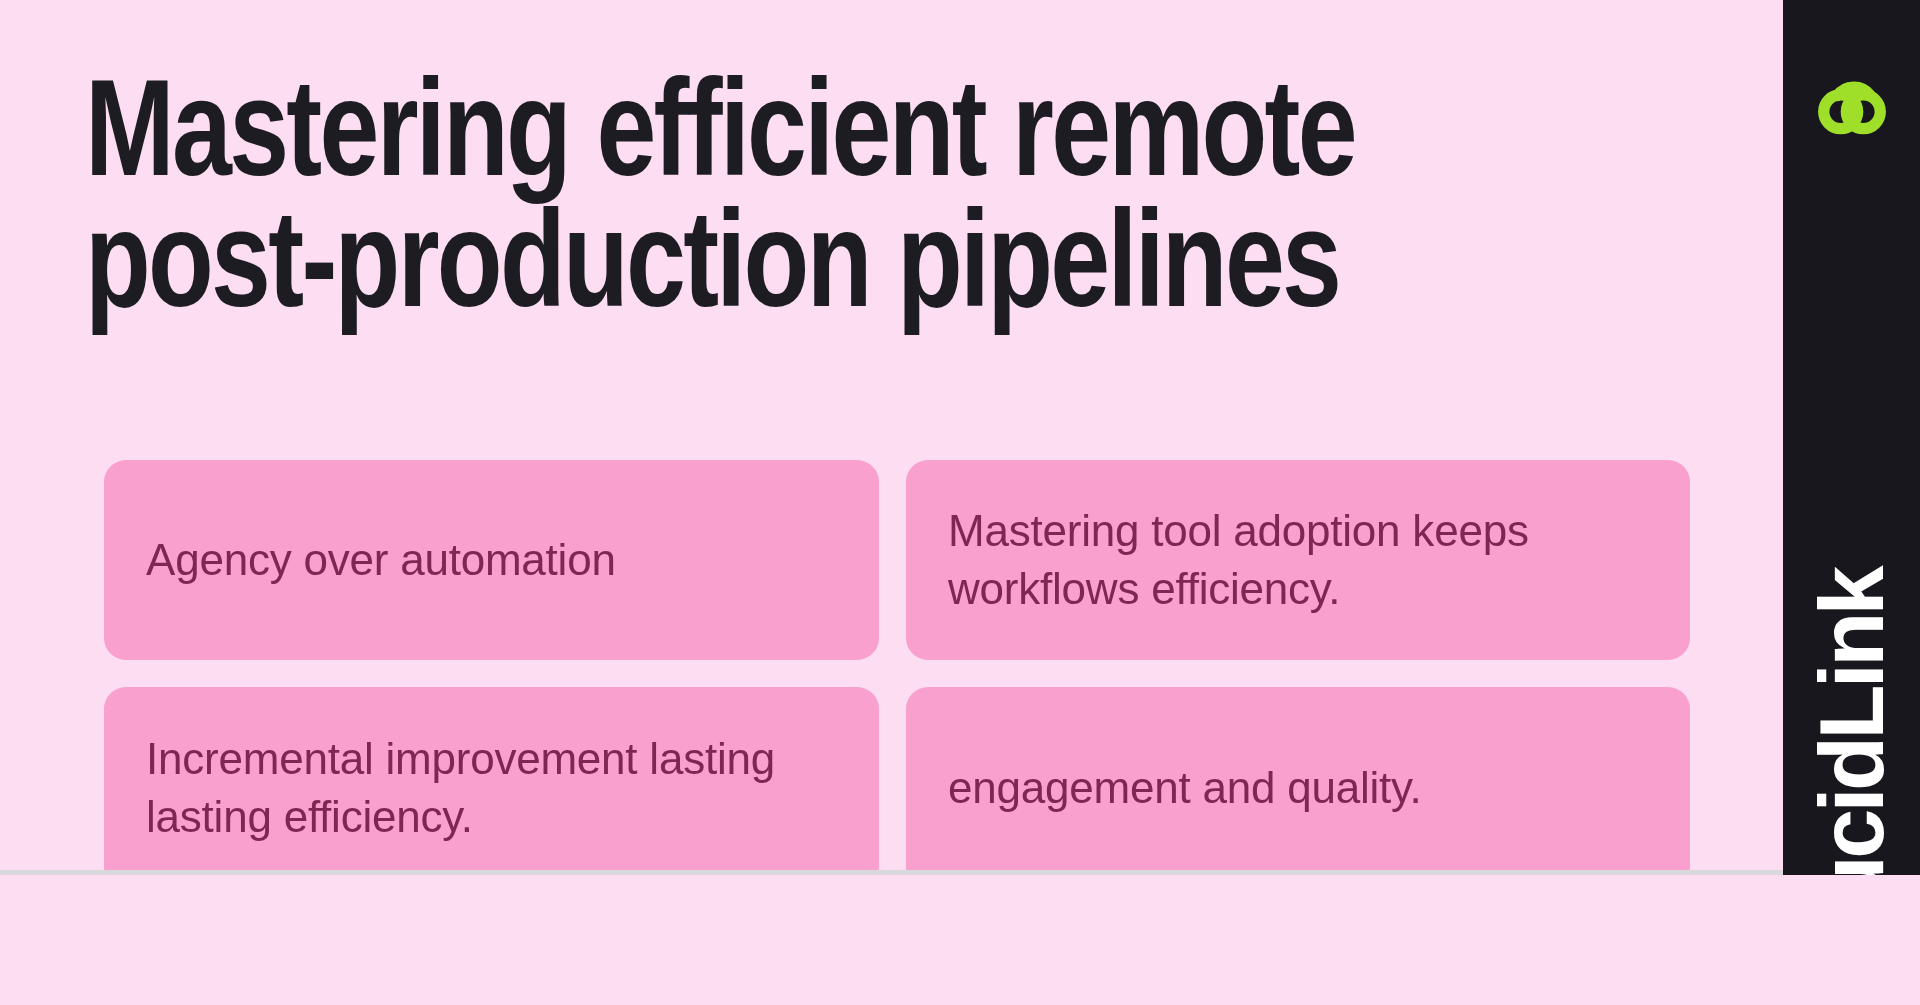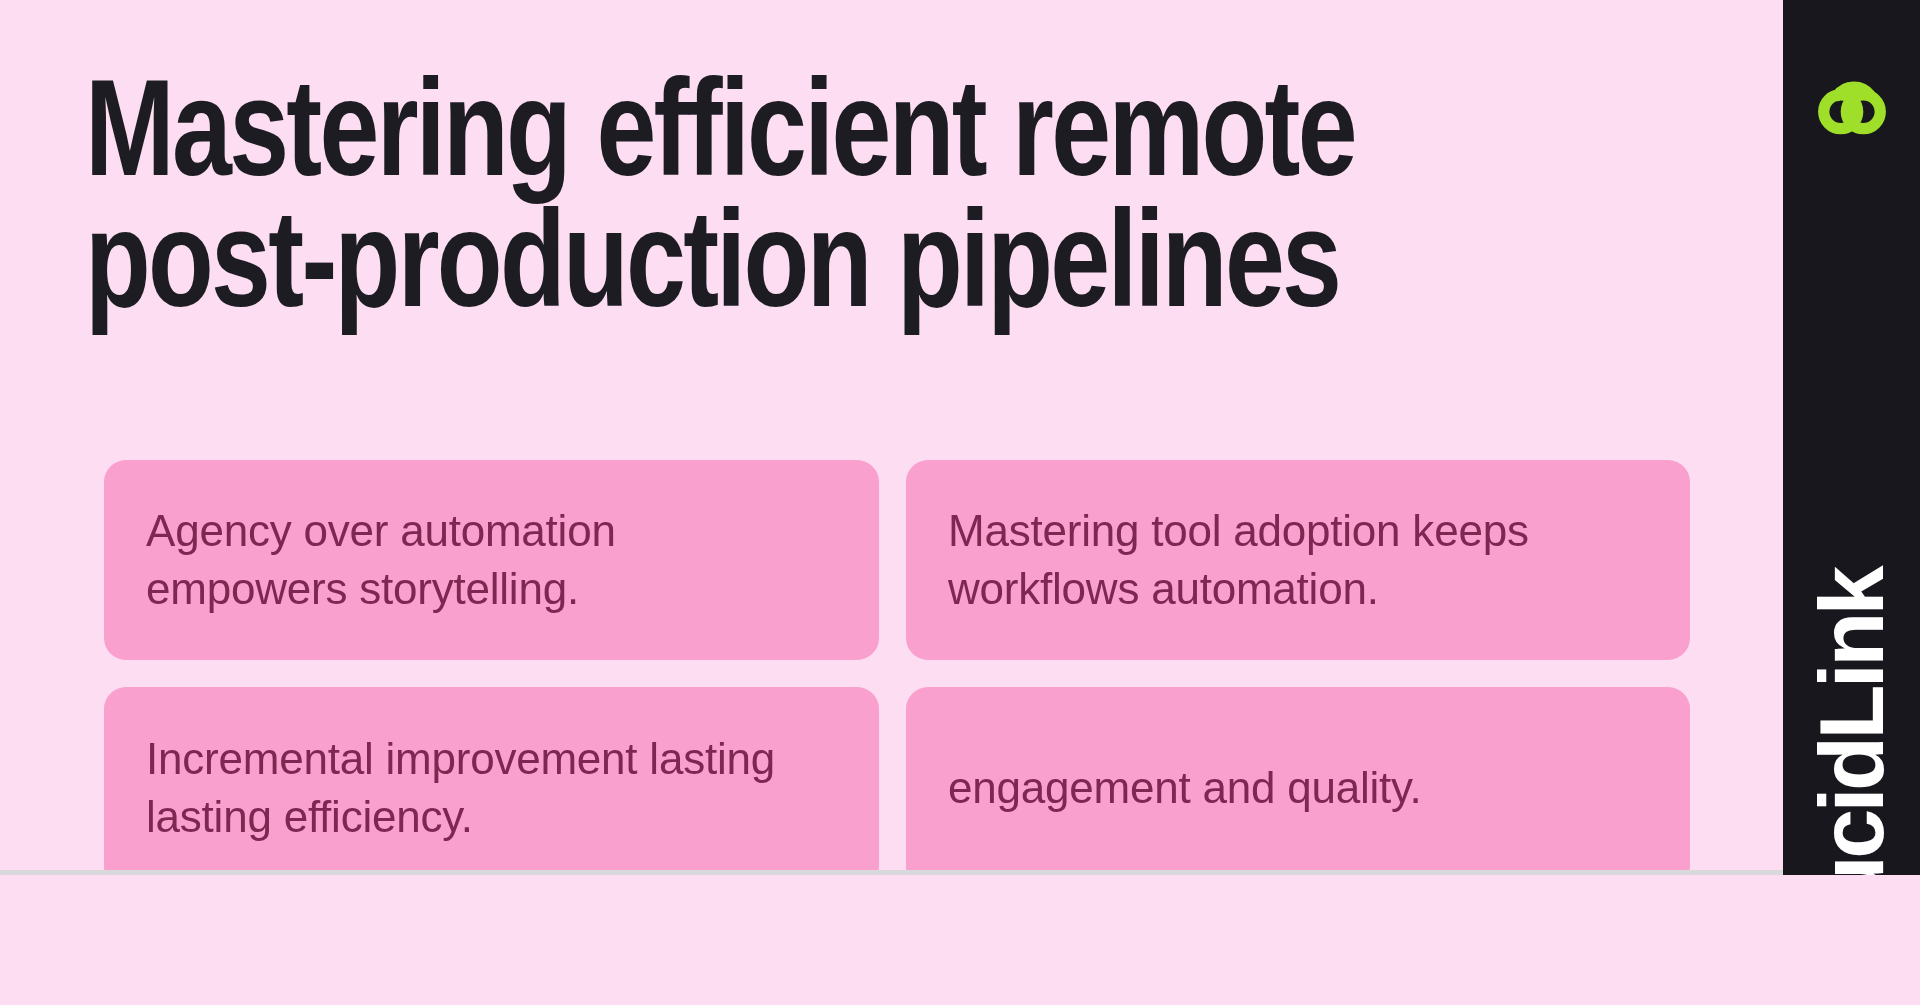--- a/index.html
+++ b/index.html
@@ -109,25 +109,24 @@
 <div class="canvas">
 
   <h1 class="title">
     <div class="line">Mastering efficient remote</div>
     <div class="line">post-production pipelines</div>
   </h1>
 
   <div class="cards">
     <div class="card">
       <div class="card-line">Agency over automation</div>
-      <div class="card-line">empowers storytelling.</div>
     </div>
     <div class="card">
       <div class="card-line">Mastering tool adoption keeps</div>
-      <div class="card-line">workflows automation.</div>
+      <div class="card-line">workflows efficiency.</div>
     </div>
     <div class="card">
       <div class="card-line">Incremental improvement lasting</div>
       <div class="card-line">lasting efficiency.</div>
     </div>
     <div class="card">
       <div class="card-line">engagement and quality.</div>
     </div>
   </div>
 

